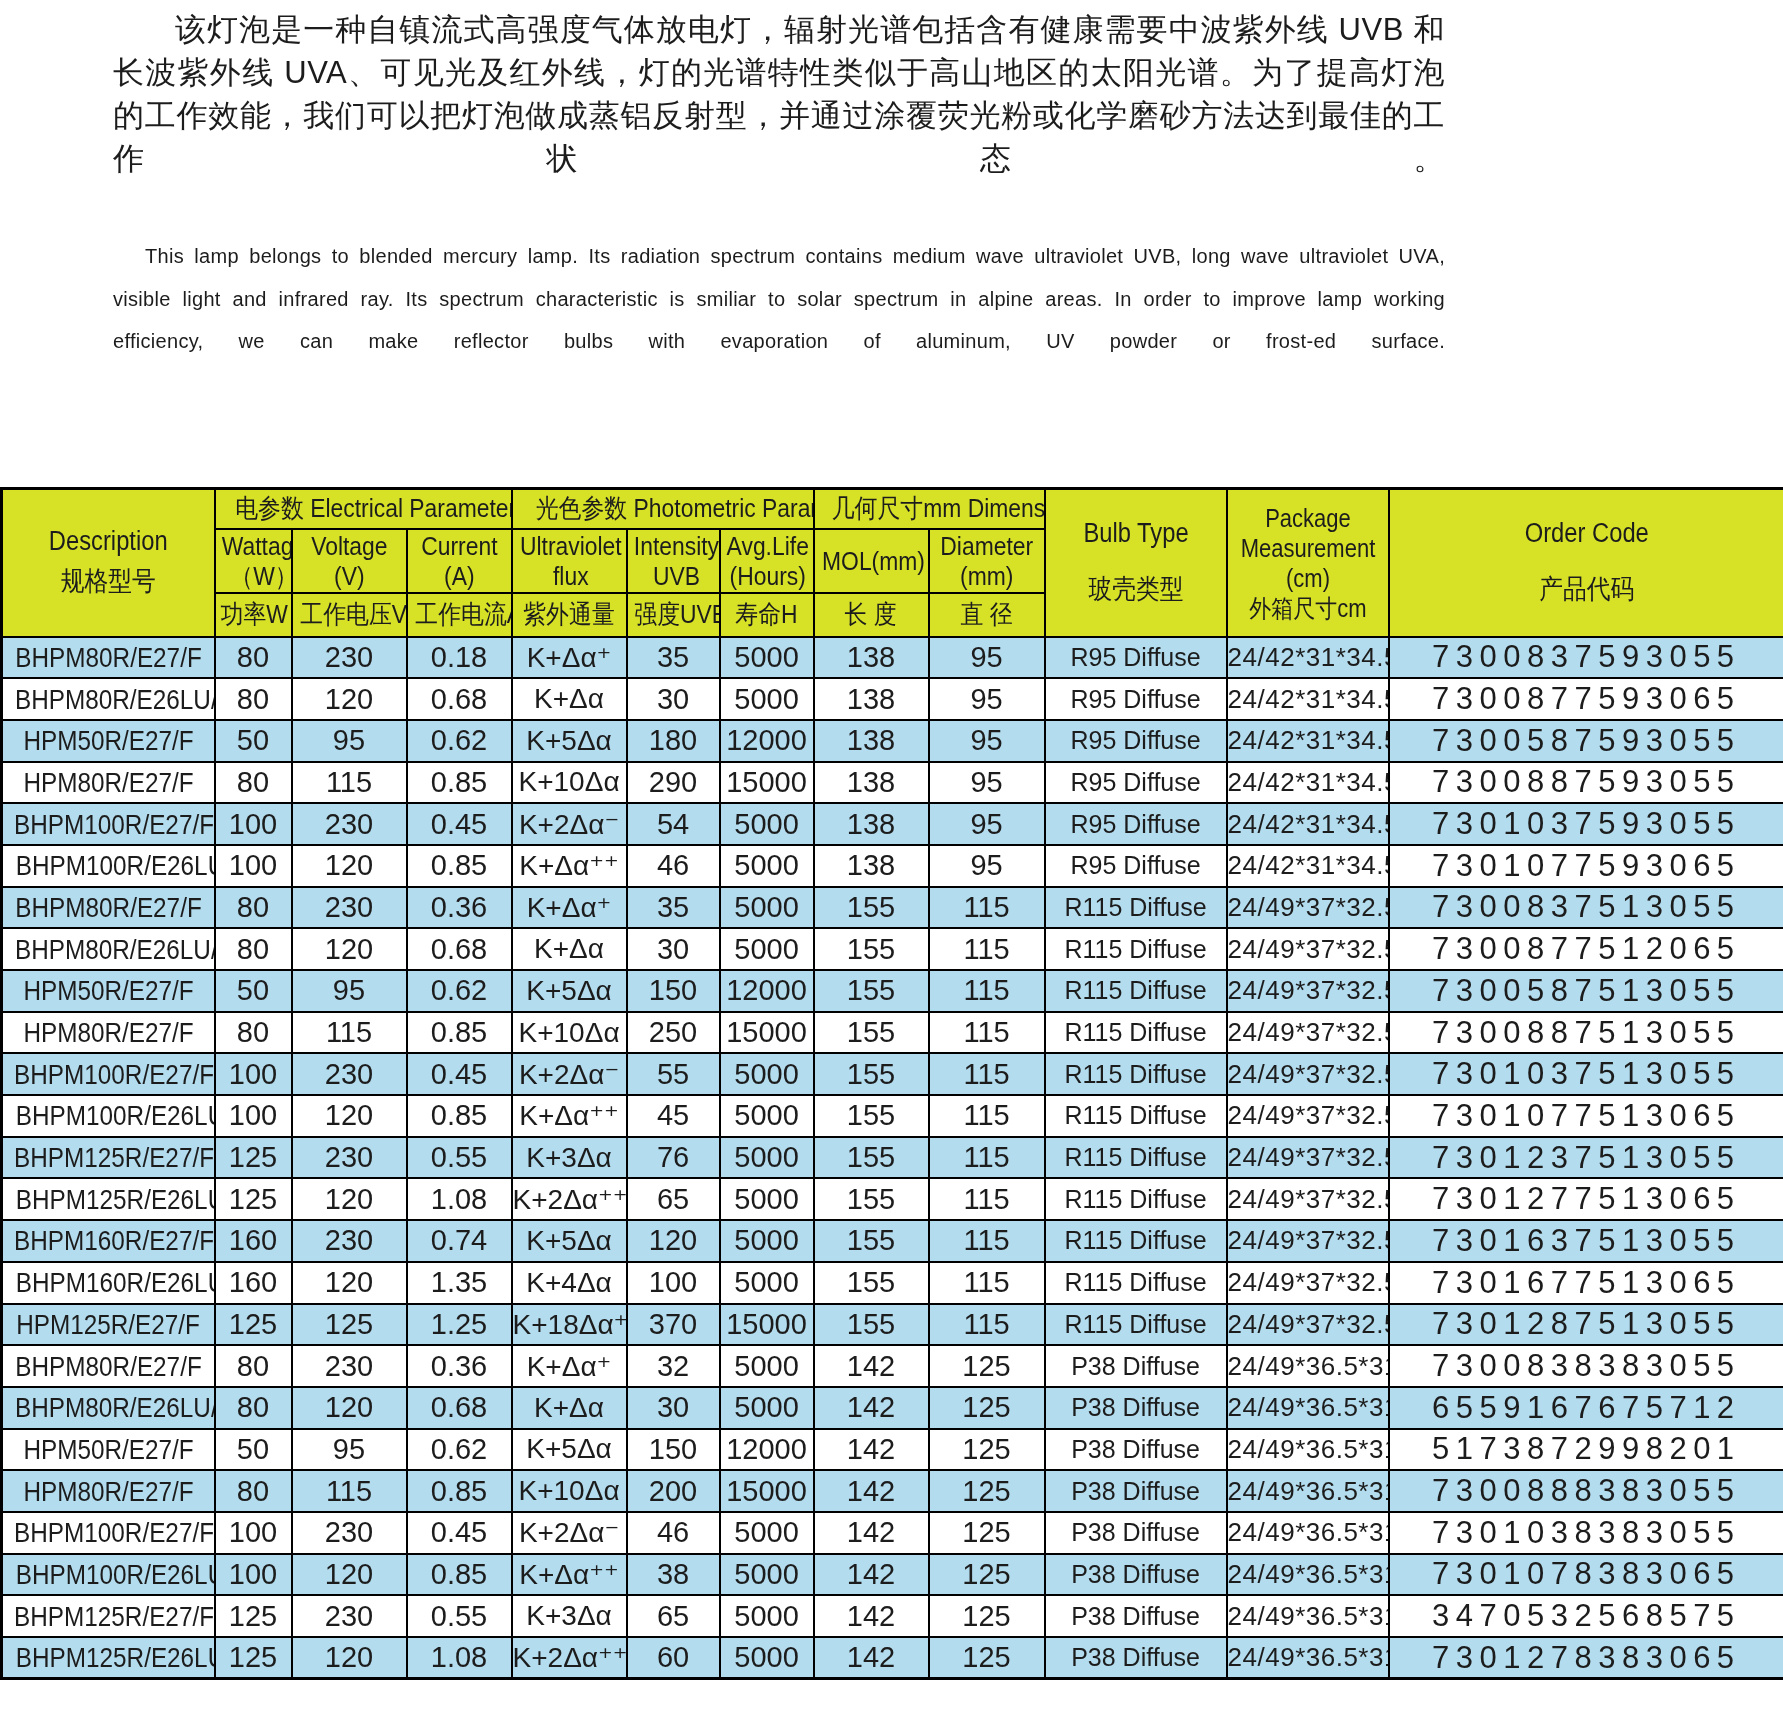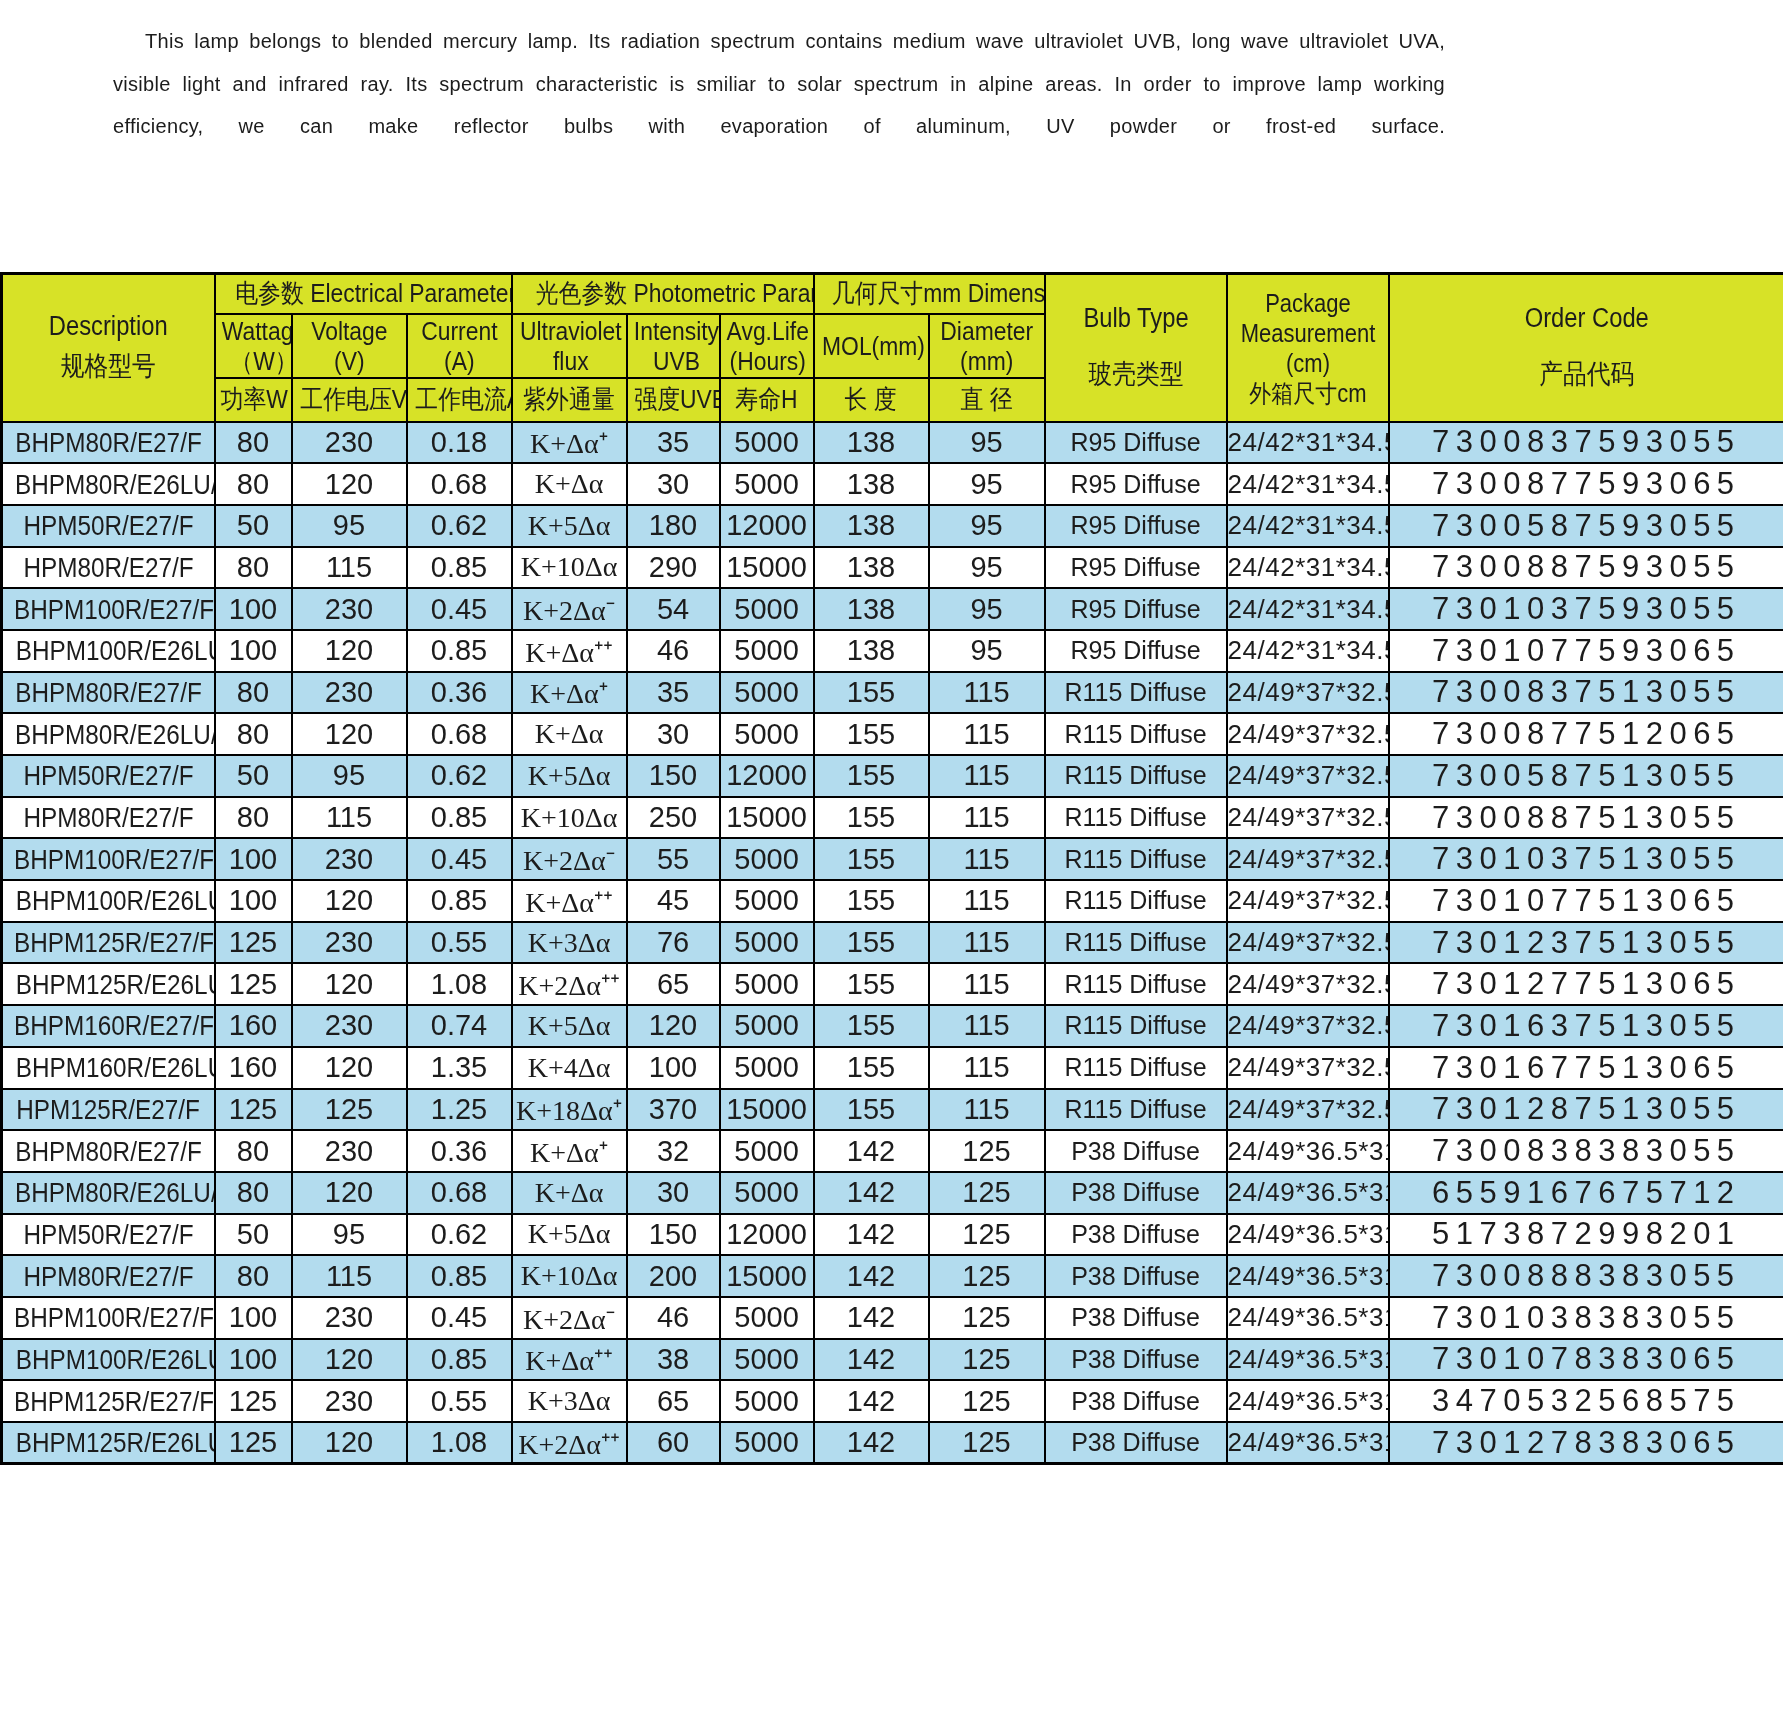--- a/index.html
+++ b/index.html
@@ -37,29 +37,30 @@
   .cx { display: inline-block; transform: scaleX(0.88); transform-origin: center; white-space: nowrap; }
   .grp { font-size: 26px; }
   .sub { font-size: 26px; line-height: 30px; }
   .zh3 { font-size: 26px; }
   .stack2 { display: flex; flex-direction: column; align-items: center; gap: 6px; font-size: 27px; }
   .stack2.wide { gap: 22px; }
   .stack4 { display: flex; flex-direction: column; align-items: center; font-size: 25px; line-height: 30px; }
 
   tbody td { font-size: 29px; }
   td.c-desc .cell-text { display: inline-block; transform: scaleX(0.9); transform-origin: center; white-space: nowrap; font-size: 27px; }
-  td.c-flux { font-size: 28px; font-family: Liberation Serif, serif; }
+  td.c-flux { font-size: 28px; }
   td.c-bulb { font-size: 25px; }
   td.c-pkg  { font-size: 26px; letter-spacing: 0.5px; }
   td.c-code { font-size: 31px; letter-spacing: 6.5px; }
 </style>
 </head>
 <body>
 
 <div class="intro">
+  <p class="para-zh">该灯泡是一种自镇流式高强度气体放电灯，辐射光谱包括含有健康需要中波紫外线 UVB 和长波紫外线 UVA、可见光及红外线，灯的光谱特性类似于高山地区的太阳光谱。为了提高灯泡的工作效能，我们可以把灯泡做成蒸铝反射型，并通过涂覆荧光粉或化学磨砂方法达到最佳的工作状态。</p>
   <p class="para-en">This lamp belongs to blended mercury lamp. Its radiation spectrum contains medium wave ultraviolet UVB, long wave ultraviolet UVA, visible light and infrared ray. Its spectrum characteristic is smiliar to solar spectrum in alpine areas. In order to improve lamp working efficiency, we can make reflector bulbs with evaporation of aluminum, UV powder or frost-ed surface.</p>
 </div>
 
 <table class="spec">
   <colgroup>
     <col style="width:213px">
       <col style="width:77px">
       <col style="width:115px">
       <col style="width:105px">
     <col style="width:115px">

